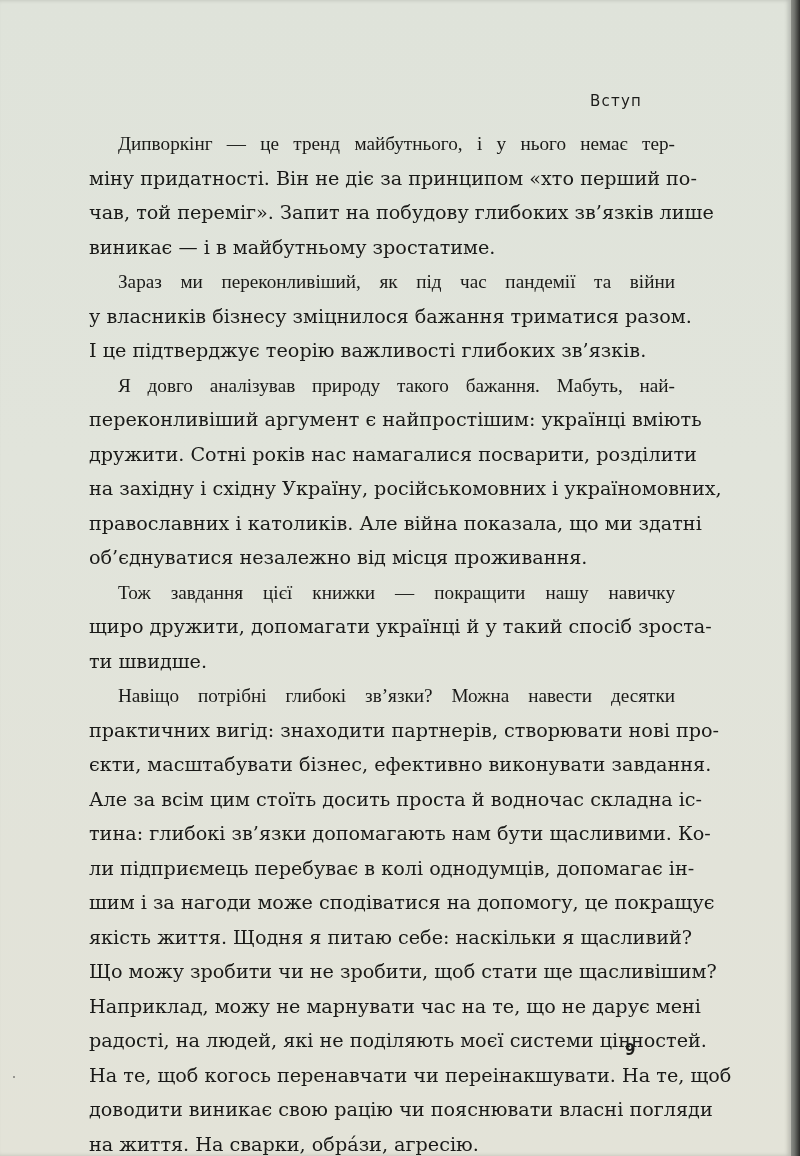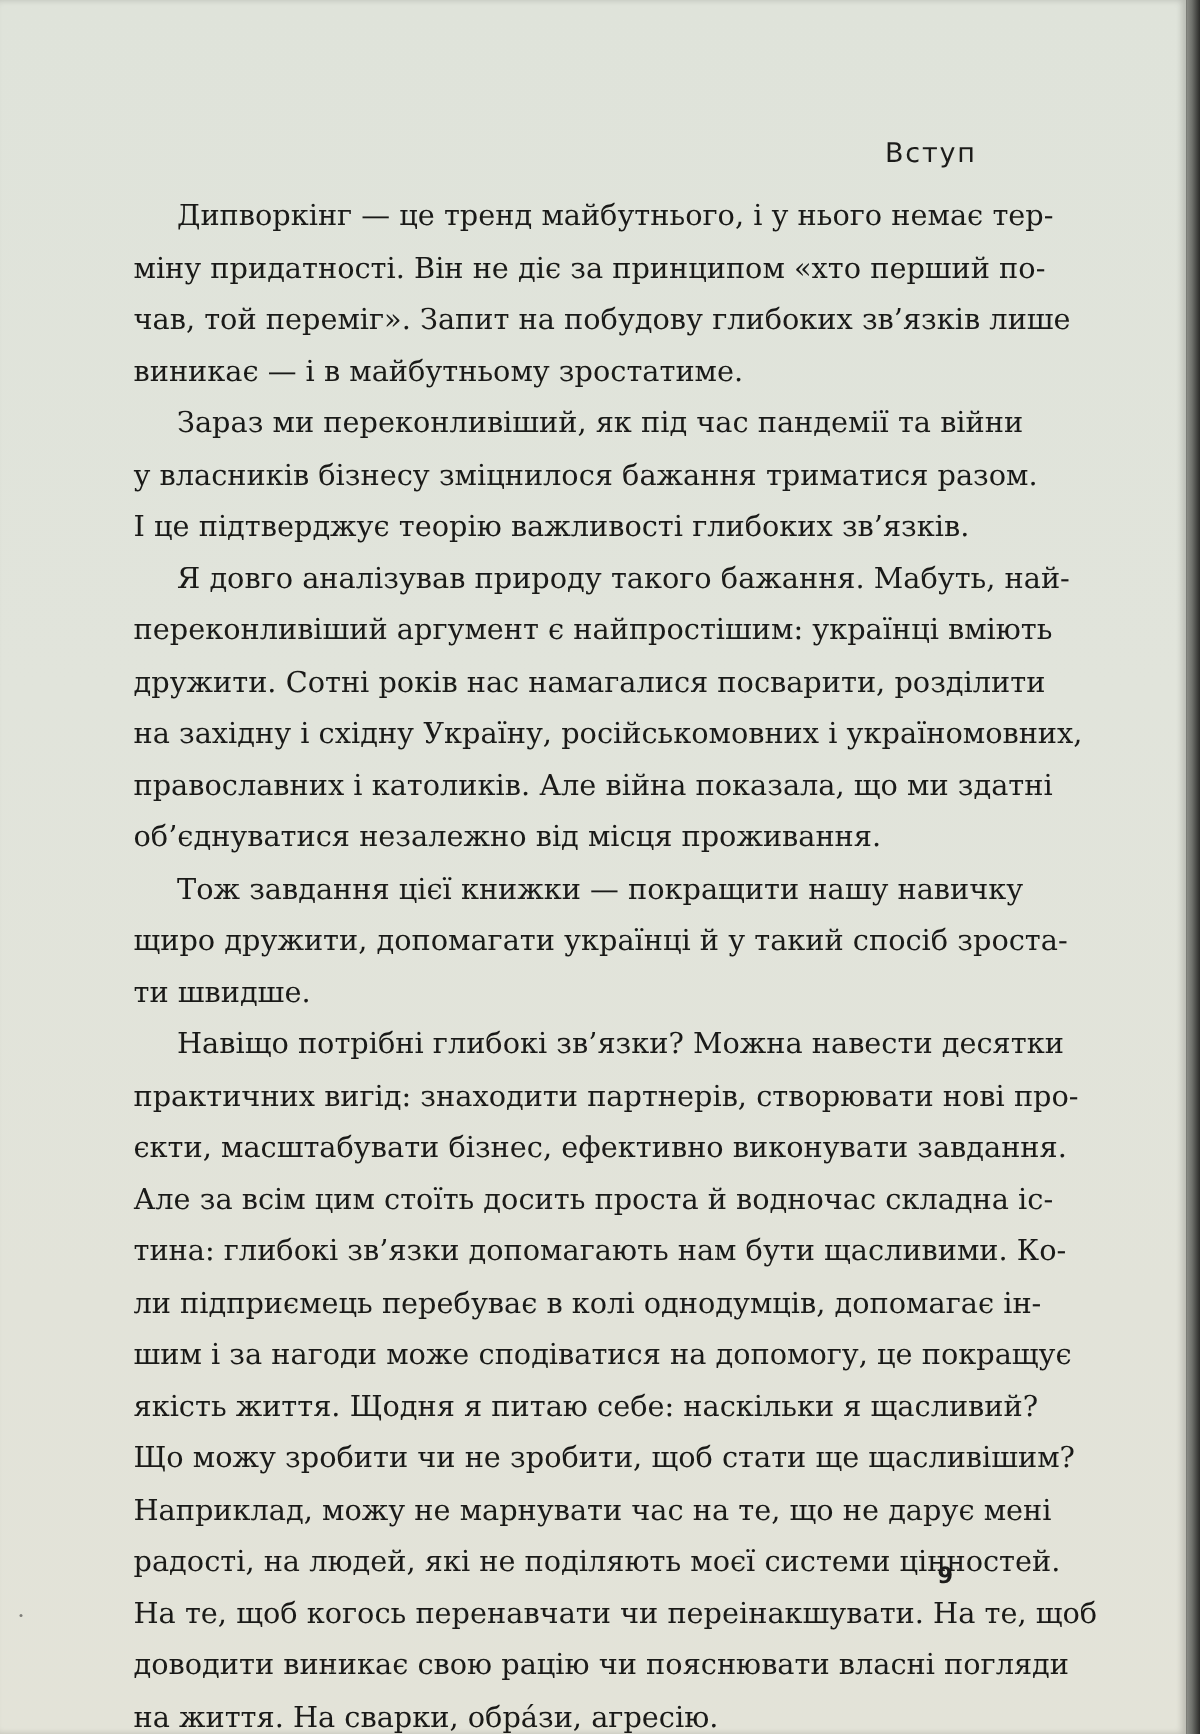--- a/index.html
+++ b/index.html
@@ -28,21 +28,21 @@
       top: 0;
       width: 9px;
       height: 1156px;
       background: linear-gradient(90deg, #8c8e88 0%, #6f716c 40%, #2a2a28 100%);
     }
     .running-head {
       position: absolute;
       left: 590px;
       top: 92px;
       font-family: "DejaVu Sans", sans-serif;
-      font-size: 18px;
+      font-size: 15px;
       letter-spacing: 1.2px;
       color: #1c1c1a;
     }
     .text-block {
       position: absolute;
       left: 89px;
       top: 127px;
       width: 586px;
       font-family: "DejaVu Serif", serif;
       font-size: 19.2px;
@@ -52,20 +52,21 @@
     .line {
       display: block;
       white-space: nowrap;
       text-align: justify;
       text-align-last: justify;
       height: 34.5px;
       overflow: visible;
     }
     .line.first {
       padding-left: 29px;
+      font-family: Liberation Serif, serif;
     }
     .line.last {
       text-align-last: left;
     }
     .folio {
       position: absolute;
       left: 625px;
       top: 1041px;
       font-family: "DejaVu Sans", sans-serif;
       font-size: 15px;

